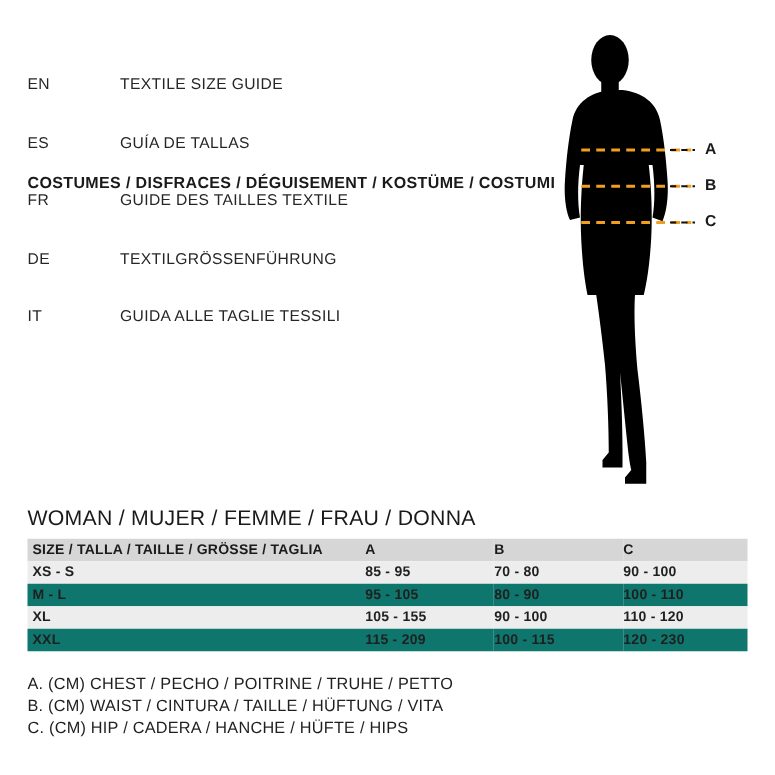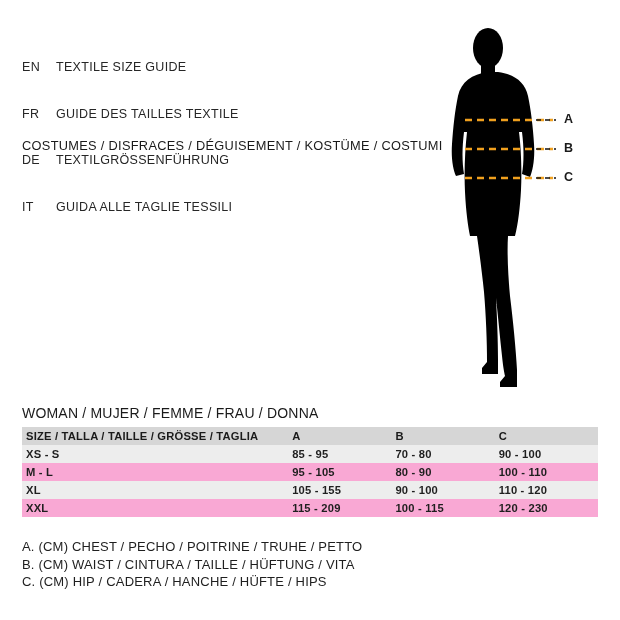--- a/index.html
+++ b/index.html
@@ -29,38 +29,39 @@
     top: 30px;
     width: 330px;
   }
   .lang-row {
     display: flex;
     align-items: baseline;
     font-size: 12.5px;
     letter-spacing: 0.3px;
     line-height: 18.5px;
     color: #262626;
+    gap: 40px;
   }
   .lang-code {
     width: 34px;
     flex: 0 0 34px;
     text-transform: uppercase;
   }
   .lang-text {
     flex: 1 1 auto;
     text-transform: uppercase;
     margin-top: 28px;
   }
 
   .costume-line {
     position: absolute;
     left: 22px;
     top: 138px;
     font-size: 12.8px;
-    font-weight: normal;
+    font-weight: bold;
     letter-spacing: 0.3px;
     color: #1a1a1a;
     text-transform: uppercase;
   }
 
   
   .figure-wrap {
     position: absolute;
     left: 420px;
     top: 20px;
@@ -82,21 +83,21 @@
   .marker-c { left: 144px; top: 150px; }
 
   
   .table-section {
     position: absolute;
     left: 22px;
     top: 405px;
     width: 576px;
   }
   .table-title {
-    font-size: 14px;
+    font-size: 17px;
     letter-spacing: 0.2px;
     color: #1a1a1a;
     margin-bottom: 6px;
     text-transform: uppercase;
   }
   table.size-table {
     border-collapse: collapse;
     width: 576px;
     font-size: 11.2px;
     color: #1f1f1f;
@@ -107,21 +108,21 @@
     text-align: left;
     font-weight: bold;
     letter-spacing: 0.2px;
   }
   table.size-table thead th {
     background: #d6d6d6;
     font-size: 11.2px;
     color: #1a1a1a;
   }
   table.size-table tbody tr.odd { background: #ededed; padding-left: 48px; }
-  table.size-table tbody tr.even { background: #f9a8d4; }
+  table.size-table tbody tr.even { background: #0f766e; }
   .col-label { width: 268px; padding-left: 4px !important; }
   .col-a { width: 104px; }
   .col-b { width: 104px; }
   .col-c { width: 100px; }
 
   
   .legend {
     position: absolute;
     left: 22px;
     top: 538px;
@@ -137,20 +138,24 @@
 </style>
 </head>
 <body>
 
 <div class="page">
 
   <div class="lang-block">
     <div class="lang-row">
       <span class="lang-code">EN</span>
       <span class="lang-text">TEXTILE SIZE GUIDE</span>
+    </div>
+    <div class="lang-row">
+      <span class="lang-code">ES</span>
+      <span class="lang-text">GUÍA DE TALLAS</span>
     </div>
     <div class="lang-row">
       <span class="lang-code">FR</span>
       <span class="lang-text">GUIDE DES TAILLES TEXTILE</span>
     </div>
     <div class="lang-row">
       <span class="lang-code">DE</span>
       <span class="lang-text">TEXTILGRÖSSENFÜHRUNG</span>
     </div>
     <div class="lang-row">

